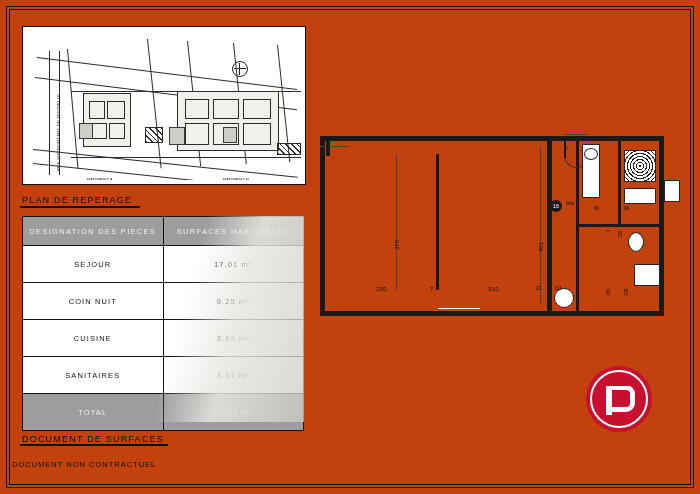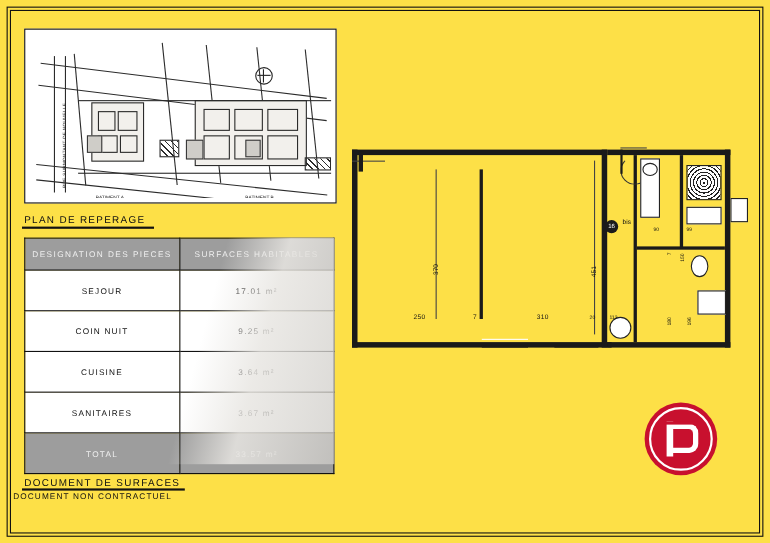--- a/index.html
+++ b/index.html
@@ -1,17 +1,17 @@
 <!DOCTYPE html>
 <html><head>
 <meta charset="utf-8">
 <style>
   html,body{margin:0;padding:0;background:#ffffff;}
   body{width:700px;height:494px;font-family:"Liberation Sans",sans-serif;overflow:hidden;}
-  #sheet{position:relative;width:700px;height:494px;background:#fde047;}
+  #sheet{position:relative;width:700px;height:494px;background:#c2410c;}
   .frame{position:absolute;left:6px;top:6px;width:686px;height:480px;border:1px solid #111;}
   .frame2{position:absolute;left:9px;top:9px;width:680px;height:474px;border:1px solid #111;}
 
   
   .locbox{position:absolute;left:22px;top:26px;width:282px;height:157px;border:1px solid #111;background:#fff;}
   .locinner{position:absolute;left:4px;top:4px;right:4px;bottom:4px;overflow:hidden;}
   .lbl-north{position:absolute;left:205px;top:30px;width:14px;height:14px;border-radius:50%;border:1px solid #222;}
   .lbl-north:before{content:"";position:absolute;left:6px;top:1px;width:1px;height:12px;background:#222;}
   .lbl-north:after{content:"";position:absolute;left:1px;top:6px;width:12px;height:1px;background:#222;}
 
@@ -147,21 +147,21 @@
         <td class="lbl">TOTAL</td>
         <td>33.57 m²</td>
       </tr>
     </tbody>
   </table>
   <div class="tbl-shade"></div>
 
   <div class="caption" style="left:22px;top:434px;">DOCUMENT DE SURFACES</div>
   <div class="cap-underline" style="left:20px;top:444px;width:148px;"></div>
 
-  <div class="footer" style="left:12px;top:447px;">DOCUMENT NON CONTRACTUEL</div>
+  <div class="footer" style="left:12px;top:460px;">DOCUMENT NON CONTRACTUEL</div>
 
   <div class="plan">
 
     <div class="w" style="left:2px;top:8px;width:232px;height:5px;"></div>
     <div class="w" style="left:2px;top:8px;width:5px;height:180px;"></div>
     <div class="w" style="left:2px;top:183px;width:236px;height:5px;"></div>
     <div class="w" style="left:229px;top:8px;width:5px;height:180px;"></div>
 
     <div class="thin" style="left:2px;top:18px;width:30px;height:1px;"></div>
     <div class="w" style="left:8px;top:10px;width:4px;height:18px;"></div>

